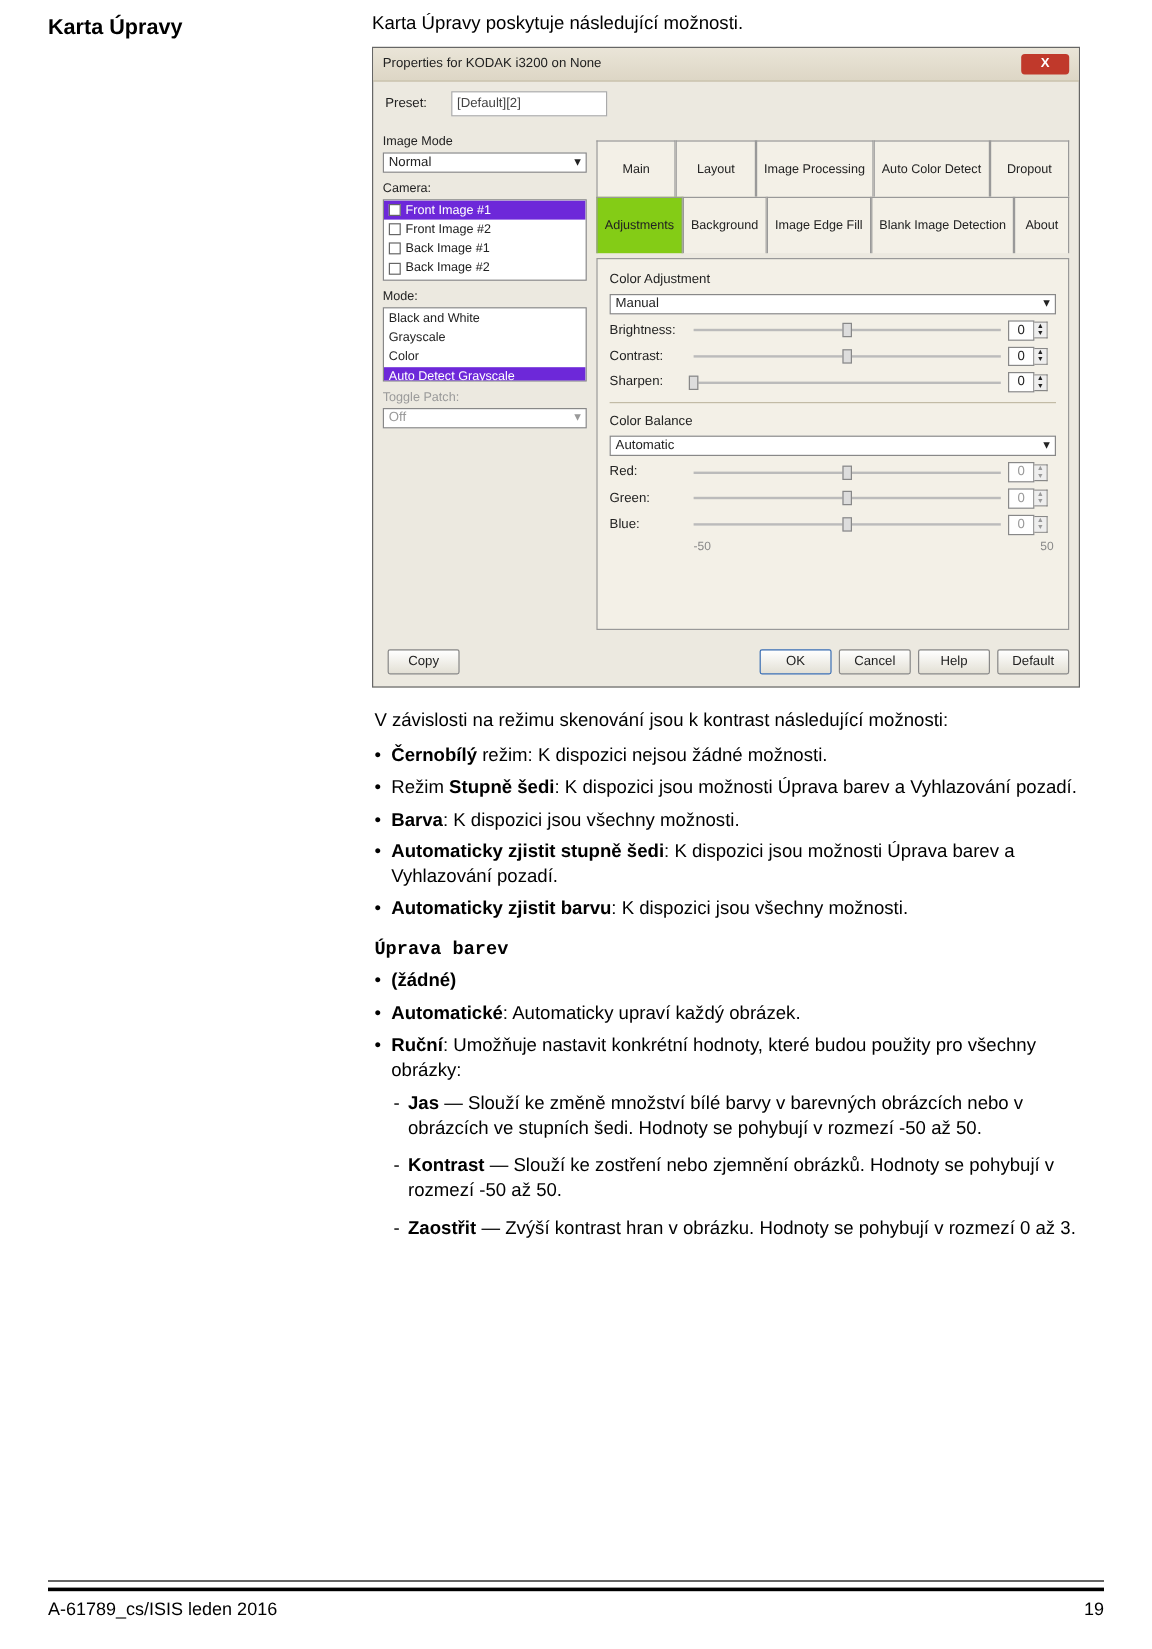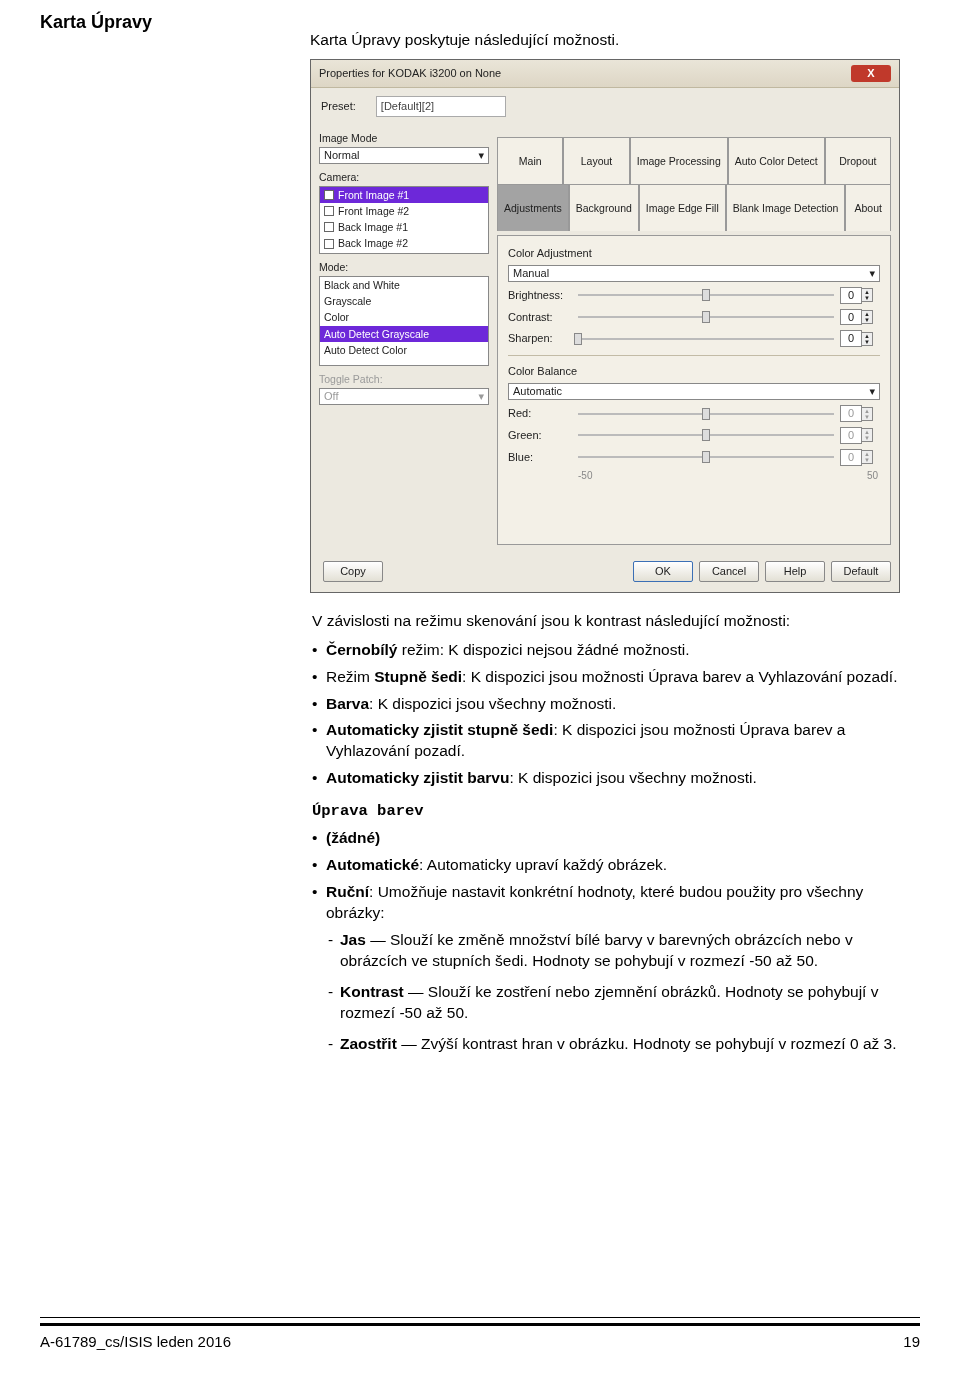--- a/index.html
+++ b/index.html
@@ -9,47 +9,47 @@
     background:#fff; color:#000;
     font-size:15.5px; line-height:1.35;
     position:relative;
     padding:10px 40px 40px 40px;
   }
 
   
   .top-row { display:flex; gap:40px; }
   .left-col { width:230px; flex:none; }
   .left-col h2 { font-size:18px; font-weight:bold; }
-  .right-col { flex:1;margin-top:20px; }
+  .right-col { flex:1; }
   .intro { margin-bottom:8px; font-size:15.5px; }
 
   
   .shot-wrap { border:1px solid #666; background:#ece9e0; width:590px; font-family:"Segoe UI",Tahoma,sans-serif; font-size:11px; color:#222; }
   .shot-title { background:linear-gradient(#eae5d8,#ddd6c5); padding:5px 8px; display:flex; align-items:center; justify-content:space-between; border-bottom:1px solid #c0b8a0; }
   .close-x { background:#c0392b; color:#fff; width:40px; text-align:center; border-radius:3px; padding:1px 0; font-weight:bold; }
   .preset-row { padding:8px 10px; display:flex; align-items:center; gap:20px; }
   .preset-field { background:#fff; border:1px solid #aaa; padding:2px 4px; width:130px; color:#444;}
   .panels { display:flex; padding:6px 8px 10px 8px; gap:8px; }
   .lp { width:170px; display:flex; flex-direction:column; gap:6px; }
   .rp { flex:1; display:flex; flex-direction:column; gap:4px; margin-top:6px;}
   .lbl { font-size:10.5px; margin-bottom:2px; }
   .combo, .listbox { background:#fff; border:1px solid #888; }
   .combo { padding:2px 4px; height:17px; display:flex; justify-content:space-between; align-items:center;}
   .combo.disabled, .lbl.disabled, .spin.disabled { color:#9a9a9a; }
   .listbox { height:68px; overflow:hidden; font-size:10.5px;}
-  .listbox2 { height:90px;}
+  .listbox2 { height:62px;}
   .li { padding:1px 4px; display:flex; align-items:center; gap:4px;}
   .li .cb { width:10px; height:10px; border:1px solid #666; display:inline-block; background:#fff;}
   .li.sel { background:#6d28d9; color:#fff;}
   .li.sel .cb { background:#fff;}
   .tabs { font-size:10.5px; }
   .tabs-row { display:flex; }
   .tab { border:1px solid #999; border-bottom:none; padding:16px 6px; background:#f3f0e7; white-space:nowrap;}
   .tab.small { flex:1; text-align:center;}
-  .tab.sel { background:#a3a3a3; font-weight:500;}
+  .tab.sel { background:#84cc16; font-weight:500;}
   .field-area { border:1px solid #999; background:#f3f0e7; padding:8px 10px; flex:1; min-height:310px;}
   .grp-title { margin:2px 0 4px 0;}
   .slider-row { display:flex; align-items:center; gap:6px; margin:5px 0;}
   .slider-row .sl-label { width:64px;}
   .slider-track { flex:1; height:2px; background:#bbb; position:relative;}
   .slider-thumb { position:absolute; top:-5px; left:50%; width:8px; height:12px; background:#ddd; border:1px solid #888; transform:translateX(-50%);}
   .spin { width:40px; display:flex; align-items:center;}
   .spin .v { border:1px solid #888; background:#fff; width:22px; text-align:center; padding:0 1px;}
   .spin .ar { display:flex; flex-direction:column; font-size:6px; line-height:6px; border:1px solid #888; border-left:none;}
   .spin .ar span{padding:0 2px; background:#eee;}

